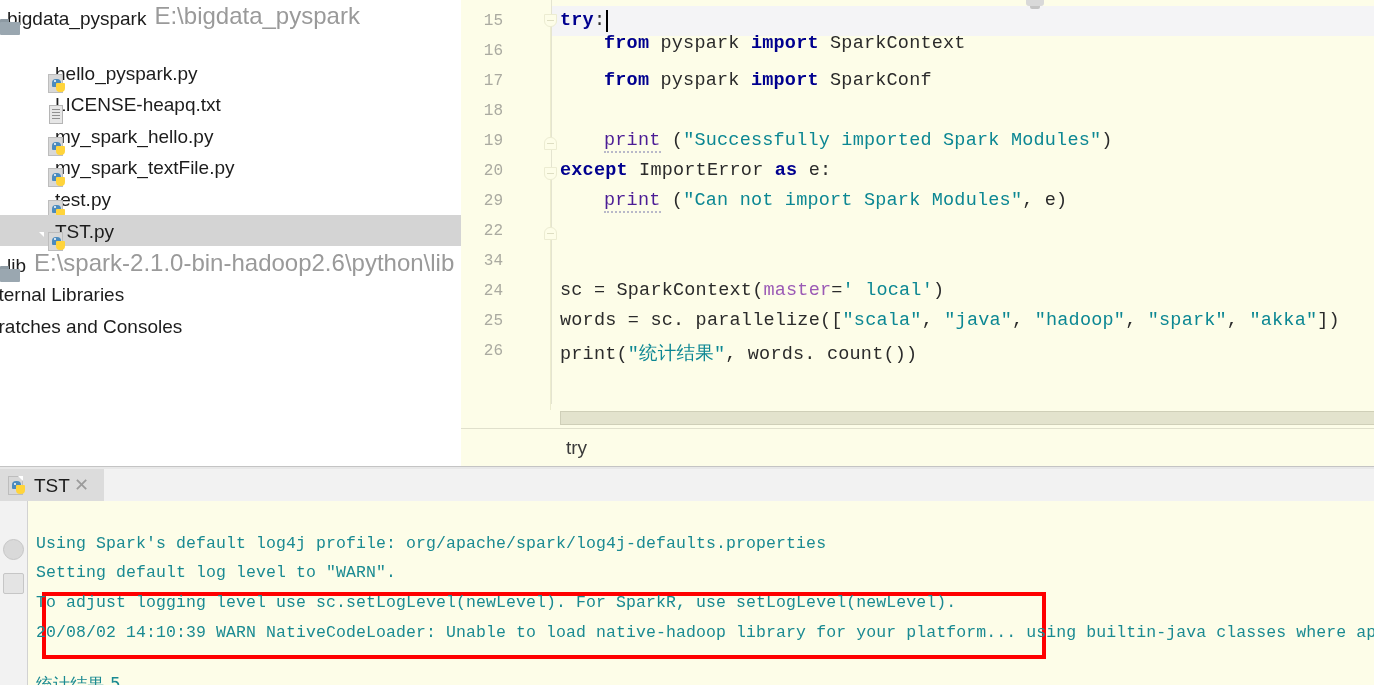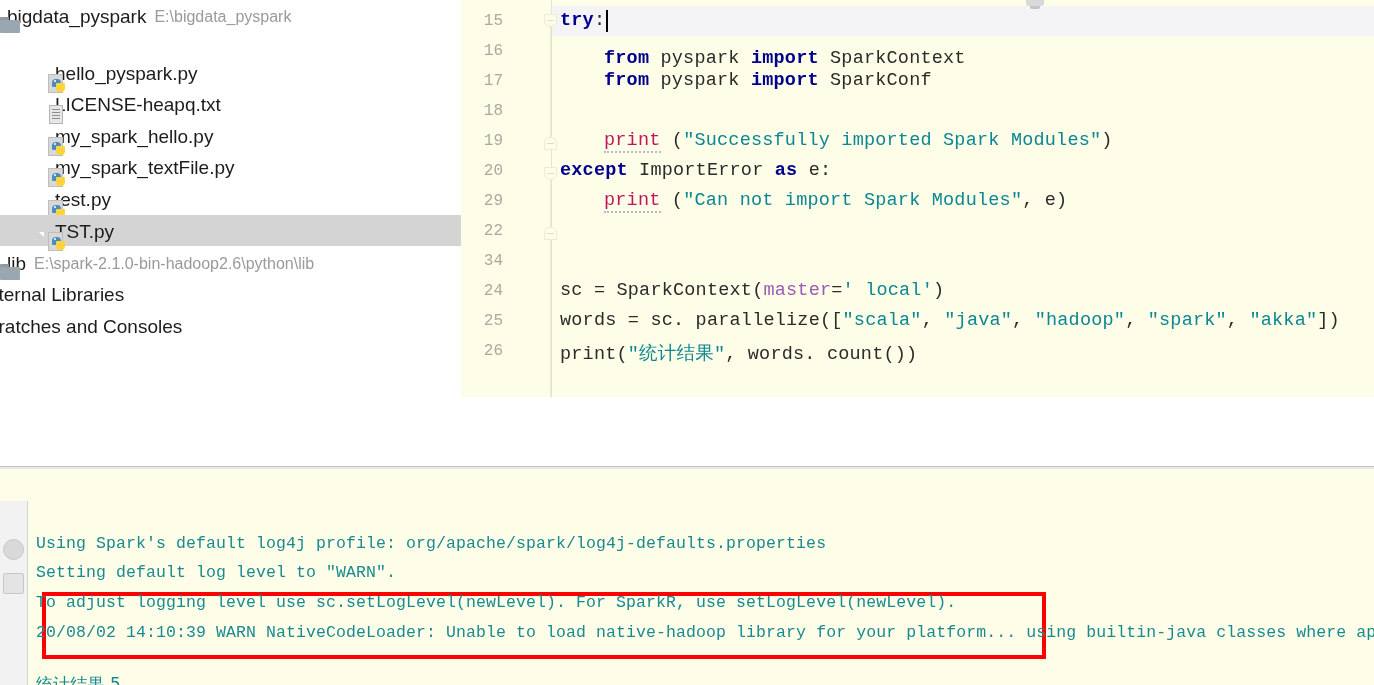--- a/index.html
+++ b/index.html
@@ -16,21 +16,21 @@
     position:absolute; left:0; top:0; width:461px; height:466px;
     background:#ffffff; overflow:hidden;
   }
   .tree-row{
     position:relative; height:31px; line-height:31px;
     font-size:19px; color:#1c1c1c; white-space:nowrap;
     padding-left:0;
   }
   .tree-row.selected{ background:#d4d4d4; }
   .tree-label{ vertical-align:middle; }
-  .tree-path{ color:#9a9a9a; font-size:16px; margin-left:8px; }
+  .tree-path{ color:#9a9a9a; font-size:24px; margin-left:8px; }
   .tw{ display:inline-block; vertical-align:middle; }
   .arrow{
     width:0;height:0;border-left:6px solid #6e6e6e;
     border-top:4.5px solid transparent;border-bottom:4.5px solid transparent;
     display:inline-block;vertical-align:middle;
   }
 
   
   .ic-folder{ position:relative; width:20px; height:16px; }
   .ic-folder .tab{ position:absolute; left:0; top:0; width:9px; height:4px; background:#b8b8b8; border-radius:1px 1px 0 0;}
@@ -47,21 +47,21 @@
   .ic-py .s2{ position:absolute;left:8px;top:9px;width:9px;height:9px;background:#ffd43b;border-radius:1px 1px 4px 4px;}
   .ic-py .e1{ position:absolute;left:5.5px;top:6.5px;width:2px;height:2px;background:#ffffff;border-radius:50%;}
 
   
   .ic-txt{ position:relative; width:17px; height:20px; }
   .ic-txt .page{ position:absolute;left:1px;top:0;width:14px;height:19px;background:#e6e6e6;border:1px solid #b5b5b5;box-sizing:border-box;}
   .ic-txt .ln{ position:absolute;left:4px;width:8px;height:1.5px;background:#8f8f8f;}
 
   
   #editor-pane{
-    position:absolute; left:461px; top:0; right:0; height:397px;
+    position:absolute; left:461px; top:0; right:0; height:466px;
     background:#fdfde8; overflow:hidden;
   }
   #gutter{
     position:absolute;left:0;top:0;width:90px;height:100%;
     background:#fdfde8;
   }
   #gutter-sep{
     position:absolute;left:90px;top:0;width:1px;height:404px;background:#e4e4d0;
   }
   .ln-num{
@@ -87,21 +87,21 @@
   }
 
   #code-area{ position:absolute; left:99px; top:0; right:0; height:404px; }
   .cl{
     position:absolute; left:0; white-space:pre;
     font-family:"Liberation Mono", monospace; font-size:18.5px;
     color:#2b2b2b; letter-spacing:0.2px;
   }
   .kw{ color:#00008f; font-weight:bold; }
   .str{ color:#0c8793; }
-  .fn{ color:#be185d; }
+  .fn{ color:#4c1d95; }
   .param{ color:#9b5ab5; }
   .plain{ color:#2b2b2b; }
   .squig{
     border-bottom:2px dotted #b9b9c8;
   }
   #caret{
     position:absolute; width:2px; height:22px; background:#000000;
   }
   #bulb{
     position:absolute; left:565px; top:-8px; width:18px; height:14px;
@@ -211,21 +211,21 @@
       <div class="ln-num" style="top: 222px;">22</div>
       <div class="ln-num" style="top: 252px;">34</div>
       <div class="ln-num" style="top: 282px;">24</div>
       <div class="ln-num" style="top: 312px;">25</div>
       <div class="ln-num" style="top: 342px;">26</div>
     </div>
   <div id="gutter-sep"></div>
   <div id="bulb"></div>
   <div id="code-area">
       <div class="cl" style="top: 10px; padding-left: 0px;"><span class="kw">try</span><span class="plain">:</span></div>
-      <div class="cl" style="top: 48px; padding-left: 44px; font-family: Liberation Mono, monospace;"><span class="kw">from</span><span class="plain"> pyspark </span><span class="kw">import</span><span class="plain"> SparkContext</span></div>
+      <div class="cl" style="top: 33px; padding-left: 44px; font-family: Liberation Mono, monospace;"><span class="kw">from</span><span class="plain"> pyspark </span><span class="kw">import</span><span class="plain"> SparkContext</span></div>
       <div class="cl" style="top: 70px; padding-left: 44px;"><span class="kw">from</span><span class="plain"> pyspark </span><span class="kw">import</span><span class="plain"> SparkConf</span></div>
       <div class="cl" style="top: 100px; padding-left: 0px;">&nbsp;</div>
       <div class="cl" style="top: 130px; padding-left: 44px;"><span class="fn squig">print</span><span class="plain"> (</span><span class="str">"Successfully imported Spark Modules"</span><span class="plain">)</span></div>
       <div class="cl" style="top: 160px; padding-left: 0px;"><span class="kw">except</span><span class="plain"> ImportError </span><span class="kw">as</span><span class="plain"> e:</span></div>
       <div class="cl" style="top: 190px; padding-left: 44px;"><span class="fn squig">print</span><span class="plain"> (</span><span class="str">"Can not import Spark Modules"</span><span class="plain">, e)</span></div>
       <div class="cl" style="top: 250px; padding-left: 0px;">&nbsp;</div>
       <div class="cl" style="top: 280px; padding-left: 0px;"><span class="plain">sc = SparkContext(</span><span class="param">master</span><span class="plain">=</span><span class="str">' local'</span><span class="plain">)</span></div>
       <div class="cl" style="top: 310px; padding-left: 0px;"><span class="plain">words = sc. parallelize([</span><span class="str">"scala"</span><span class="plain">, </span><span class="str">"java"</span><span class="plain">, </span><span class="str">"hadoop"</span><span class="plain">, </span><span class="str">"spark"</span><span class="plain">, </span><span class="str">"akka"</span><span class="plain">])</span></div>
       <div class="cl" style="top: 340px; padding-left: 0px;"><span class="plain">print(</span><span class="str">"统计结果"</span><span class="plain">, words. count())</span></div>
     </div>
@@ -242,20 +242,32 @@
     <div class="fold-mark up open" style="top: 137px;"></div>
     <div class="fold-mark dn open" style="top: 167px;"></div>
     <div class="fold-line" style="top: 180px; height: 50px;"></div>
     <div class="fold-mark up open" style="top: 227px;"></div>
     <div class="fold-line" style="top: 240px; height: 170px;"></div>
   </div>
 
 <div id="h-divider"></div>
 
 <div id="console-pane">
+  <div id="console-tabbar">
+    <div id="console-tab">
+      <span id="tab-pyicon">
+        <span class="ic-py" style="display:inline-block">
+          <span class="page"></span><span class="fold"></span>
+          <span class="s1"></span><span class="s2"></span><span class="e1"></span>
+        </span>
+      </span>
+      <span class="lbl">TST</span>
+      <span class="close">✕</span>
+    </div>
+  </div>
   <div id="console-gutter">
     <div class="gutter-btn" style="top:38px;border-radius:50%;background:#d9d9d9;"></div>
     <div class="gutter-btn" style="top:72px;"></div>
   </div>
   <div id="console-body">
     <div id="red-box"></div>
   <div class="con-line" style="top: 33px;">Using Spark's default log4j profile: org/apache/spark/log4j-defaults.properties</div>
       <div class="con-line" style="top: 92px;">To adjust logging level use sc.setLogLevel(newLevel). For SparkR, use setLogLevel(newLevel).</div>
       <div class="con-line" style="top: 62px;">Setting default log level to "WARN".</div>
       <div class="con-line" style="top: 122px;">20/08/02 14:10:39 WARN NativeCodeLoader: Unable to load native-hadoop library for your platform... using builtin-java classes where ap</div>

